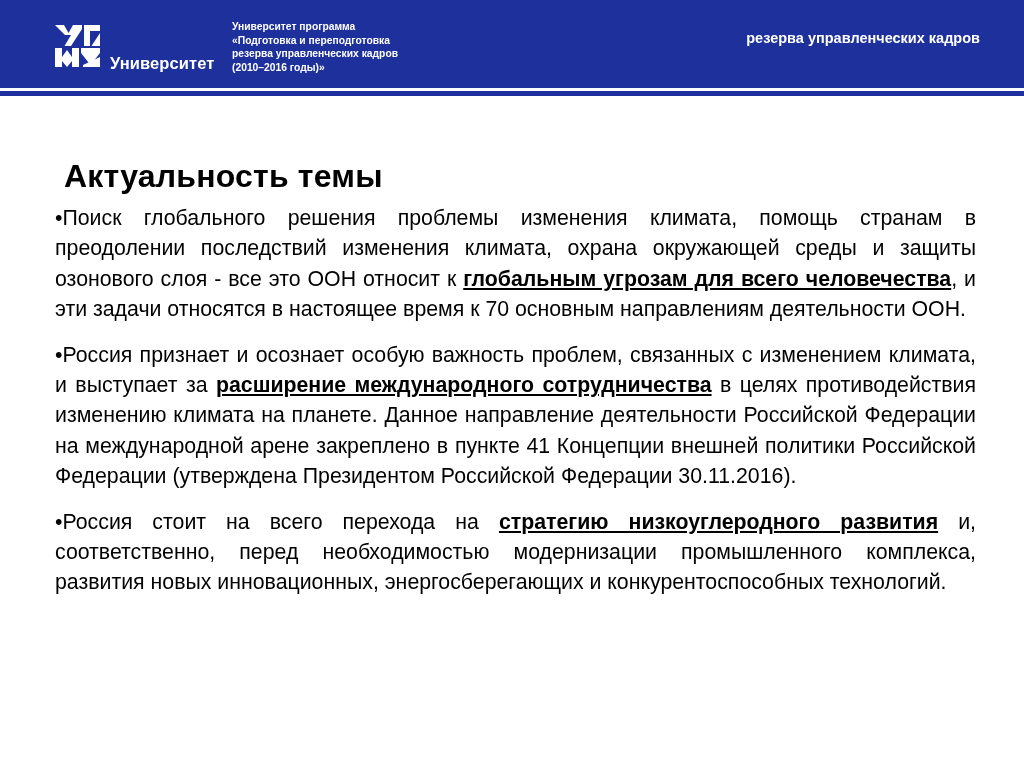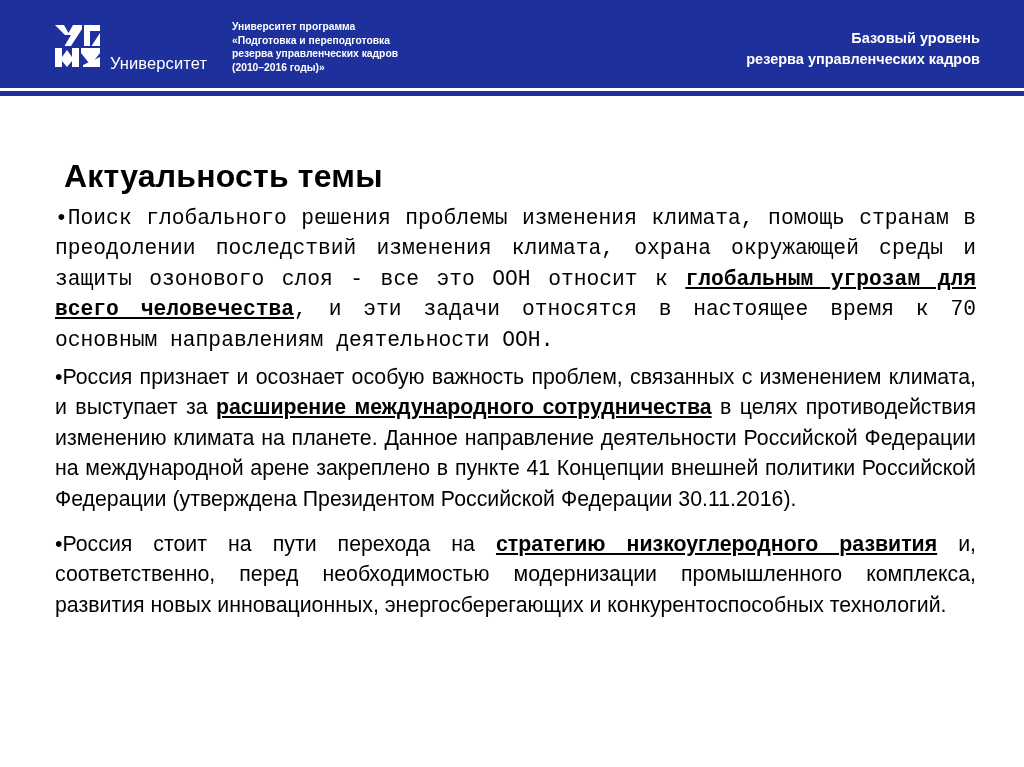--- a/index.html
+++ b/index.html
@@ -49,21 +49,21 @@
   }
   .logo svg { display: block; }
 
   .logo-text {
     position: absolute;
     left: 110px;
     top: 20px;
     color: #ffffff;
     font-size: 16.5px;
     line-height: 17.5px;
-    font-weight: 400;
+    font-weight: 700;
     letter-spacing: 0.1px;
     white-space: pre;
   }
   .logo-text div { white-space: nowrap; }
 
   .program-text {
     position: absolute;
     left: 232px;
     top: 20px;
     color: #ffffff;
@@ -121,21 +121,21 @@
     font-size: 21.3px;
     line-height: 30.4px;
   }
 
   .hl {
     font-weight: bold;
     text-decoration: underline;
     text-underline-offset: 2px;
   }
 
-  .gap-1 { margin-bottom: 7px; font-family: Liberation Mono, monospace; }
+  .gap-1 { margin-bottom: 15px; }
   .gap-2 { margin-bottom: 15px; }
 </style>
 </head>
 <body>
 
 <div class="slide">
 
   <div class="header-band"></div>
   <div class="header-rule"></div>
 
@@ -163,35 +163,34 @@
   </div>
 
   <div class="program-text">
     <div>Университет программа</div>
     <div>«Подготовка и переподготовка</div>
     <div>резерва управленческих кадров</div>
     <div>(2010–2016 годы)»</div>
   </div>
 
   <div class="level-text">
-    <div>Базовый уровень</div>
     <div>резерва управленческих кадров</div>
   </div>
 
   <div class="page-title">Актуальность темы</div>
 
   <div class="content">
 
     <p class="para gap-1">
       <span class="bullet">•</span><span>Поиск глобального решения проблемы изменения климата, помощь странам в преодолении последствий изменения климата, охрана окружающей среды и защиты озонового слоя - все это ООН относит к </span><span class="hl">глобальным угрозам для всего человечества</span><span>, и эти задачи относятся в настоящее время к 70 основным направлениям деятельности ООН.</span>
     </p>
 
     <p class="para gap-2">
       <span class="bullet">•</span><span>Россия признает и осознает особую важность проблем, связанных с изменением климата, и выступает за </span><span class="hl">расширение международного сотрудничества</span><span> в целях противодействия изменению климата на планете. Данное направление деятельности Российской Федерации на международной арене закреплено в пункте 41 Концепции внешней политики Российской Федерации (утверждена Президентом Российской Федерации 30.11.2016).</span>
     </p>
 
     <p class="para">
-      <span class="bullet">•</span><span>Россия стоит на пути перехода на </span><span class="hl">стратегию низкоуглеродного развития</span><span> и, соответственно, перед необходимостью модернизации промышленного комплекса, развития новых инновационных, энергосберегающих и конкурентоспособных технологий.</span>
+      <span class="bullet">•</span><span>Россия стоит на всего перехода на </span><span class="hl">стратегию низкоуглеродного развития</span><span> и, соответственно, перед необходимостью модернизации промышленного комплекса, развития новых инновационных, энергосберегающих и конкурентоспособных технологий.</span>
     </p>
 
   </div>
 
 </div>
 
 </body></html>

